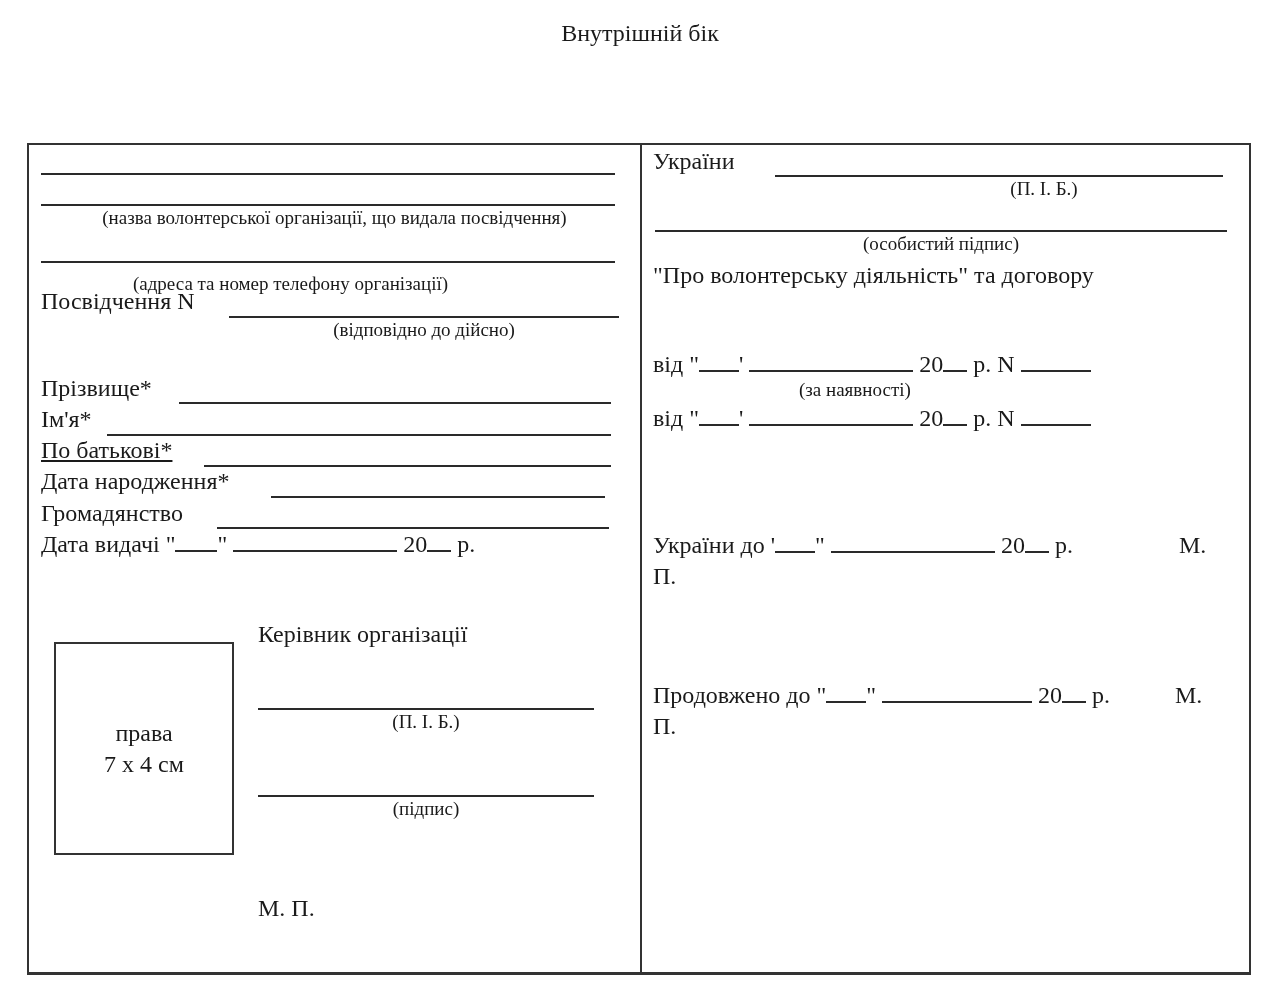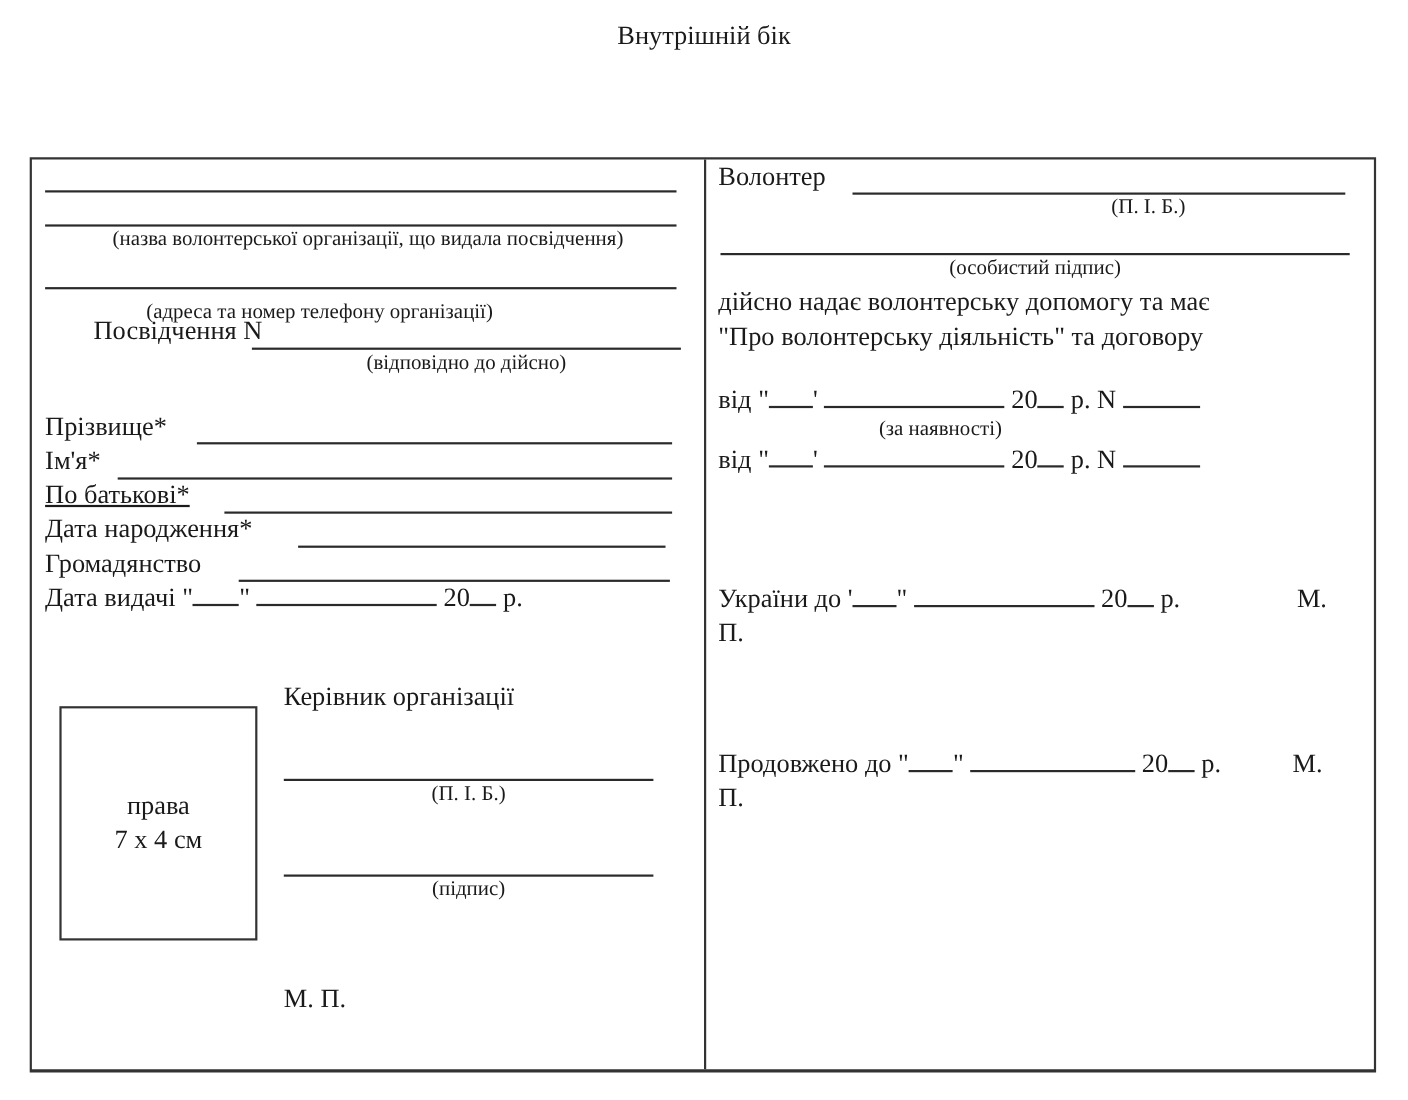--- a/index.html
+++ b/index.html
@@ -40,21 +40,21 @@
 <div class="card">
   <div class="divider"></div>
 
   <div>
     <div class="line" style="left:12px; top:28px; width:574px;"></div>
     <div class="line" style="left:12px; top:59px; width:574px;"></div>
     <div class="abs cap" style="left:0; top:62px; width:611px;">(назва волонтерської організації, що видала посвідчення)</div>
     <div class="line" style="left:12px; top:116px; width:574px;"></div>
     <div class="abs cap" style="left:0; top:128px; width:523px;">(адреса та номер телефону організації)</div>
 
-    <div class="abs f24" style="left:12px; top:143px;margin-left:44px;">Посвідчення N</div>
+    <div class="abs f24" style="left:12px; top:143px;">Посвідчення N</div>
     <div class="line" style="left:200px; top:171px; width:390px;"></div>
     <div class="abs cap" style="left:200px; top:174px; width:390px;">(відповідно до дійсно)</div>
 
     <div class="abs f24" style="left:12px; top:230px;">Прізвище*</div>
     <div class="line" style="left:150px; top:257px; width:432px;"></div>
 
     <div class="abs f24" style="left:12px; top:261px;">Ім'я*</div>
     <div class="line" style="left:78px; top:289px; width:504px;"></div>
 
     <div class="abs f24" style="left:12px; top:292px;text-decoration:underline;">По батькові*</div>
@@ -80,28 +80,27 @@
 
     <div class="abs f24" style="left:229px; top:476px;">Керівник організації</div>
     <div class="line" style="left:229px; top:563px; width:336px;"></div>
     <div class="abs cap" style="left:229px; top:566px; width:336px;">(П. І. Б.)</div>
     <div class="line" style="left:229px; top:650px; width:336px;"></div>
     <div class="abs cap" style="left:229px; top:653px; width:336px;">(підпис)</div>
     <div class="abs f24" style="left:229px; top:710px;margin-top:40px;">М. П.</div>
   </div>
 
   <div>
-    <div class="abs f24" style="left:624px; top:3px;">Волонтер</div>
+    <div class="abs f24" style="left:624px; top:3px;">України</div>
     <div class="line" style="left:746px; top:30px; width:448px;"></div>
     <div class="abs cap" style="left:746px; top:33px; width:538px;"><span>(П. І. Б.)</span></div>
     <div class="line" style="left:626px; top:85px; width:572px;"></div>
     <div class="abs cap" style="left:626px; top:88px; width:572px;">(особистий підпис)</div>
 
     <div class="abs f24" style="left:624px; top:114px; line-height:32px;">
-      <div>дійсно надає волонтерську допомогу та має</div>
       <div>"Про волонтерську діяльність" та договору</div>
     </div>
 
     <div class="abs f24" style="left:624px; top:206px;">
       <span>від "</span><span class="u" style="width:40px;"></span><span>'</span>
       <span class="u" style="width:164px;"></span>
       <span>20</span><span class="u" style="width:24px;"></span>
       <span>р. N</span>
       <span class="u" style="width:70px;"></span>
     </div>

